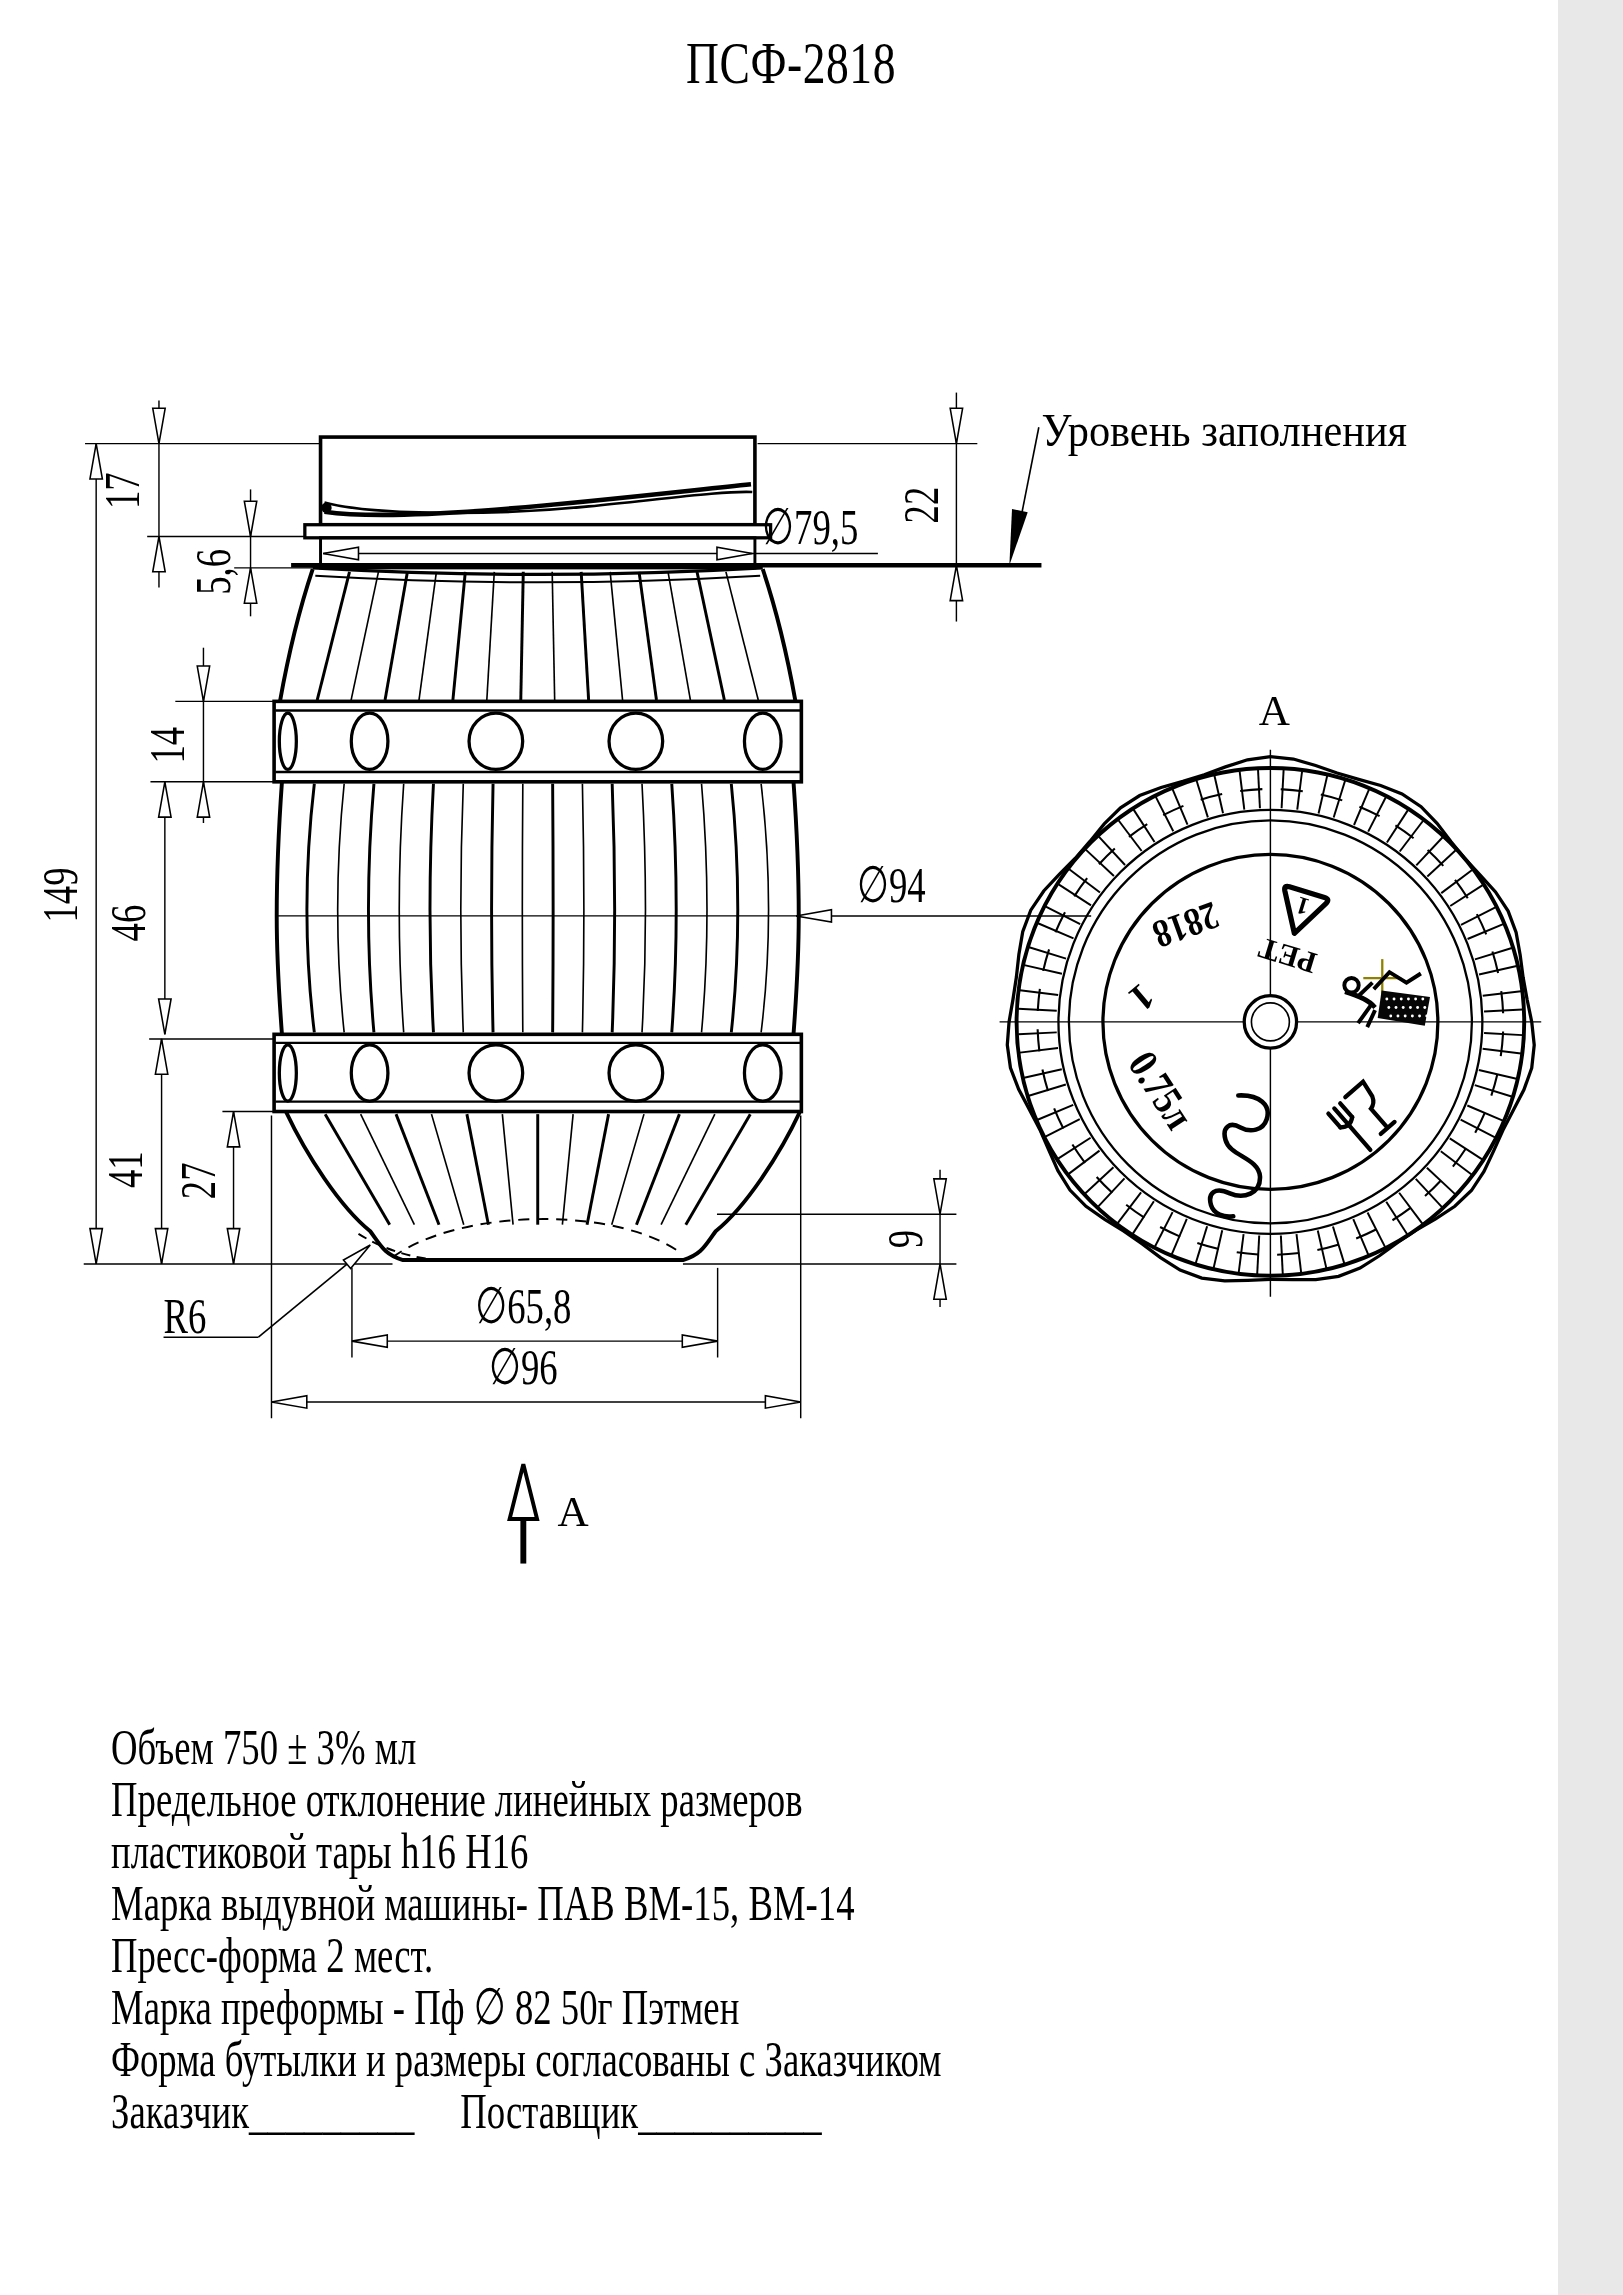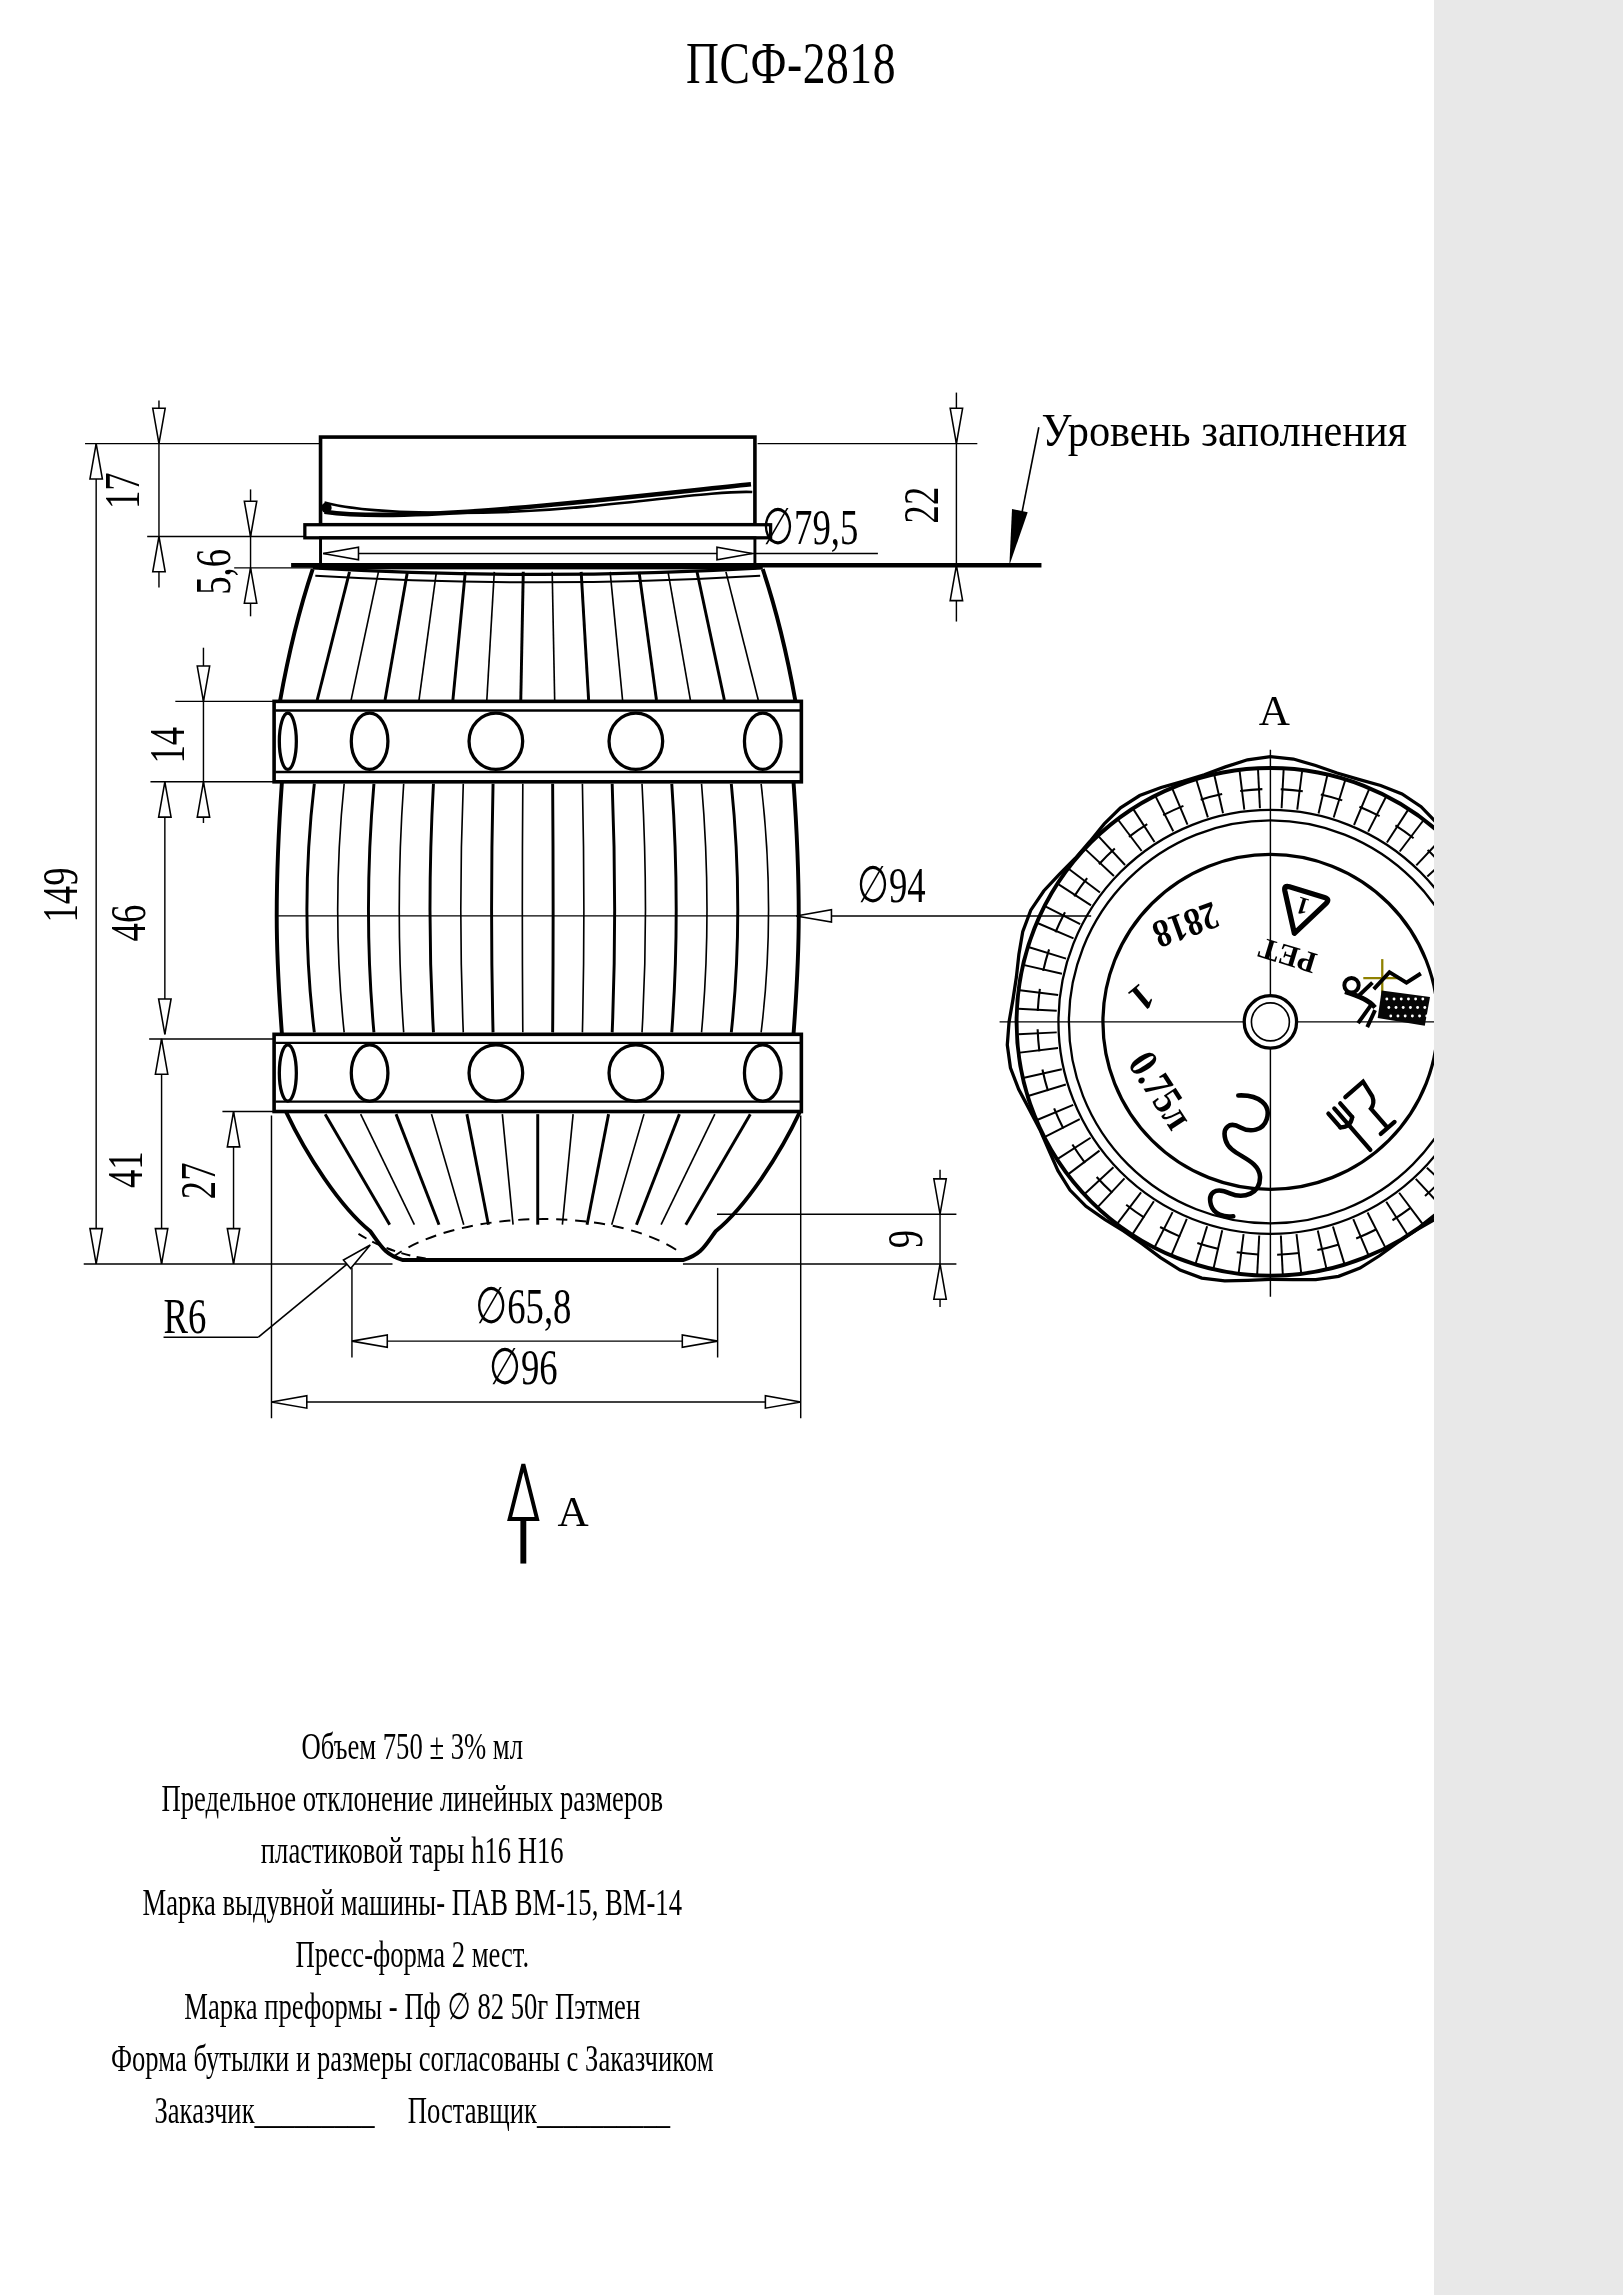--- a/index.html
+++ b/index.html
@@ -1,21 +1,21 @@
 <!DOCTYPE html>
 <html style="font-size:10.5px"><head>
 <meta charset="utf-8">
 <style>
   html,body{margin:0;padding:0;background:#e8e8e8;}
-  #page{position:relative;width:1434px;height:2295px;background:#ffffff;overflow:hidden;
+  #page{position:relative;width:1558px;height:2295px;background:#ffffff;overflow:hidden;
         font-family:"Liberation Serif","DejaVu Serif",serif;color:#000;}
   #title{position:absolute;left:686px;top:29px;font-size:60px;letter-spacing:0.7px;
          transform:scaleX(0.76);transform-origin:0 0;white-space:nowrap;}
   #fig{position:absolute;left:0;top:0;}
-  #notes{position:absolute;left:111px;top:1721px;font-size:37px;text-align:center;}
+  #notes{position:absolute;left:111px;top:1721px;font-size:51px;}
   .note-line{height:52px;line-height:52px;white-space:nowrap;transform:scaleX(0.72);transform-origin:0 50%;}
   svg text{font-family:"Liberation Serif","DejaVu Serif","DejaVu Sans",serif;fill:#000;}
   .dimtxt{font-size:78px;}
   .marktxt{font-weight:bold;}
 </style>
 </head>
 <body>
 
 <div id="page">
 

